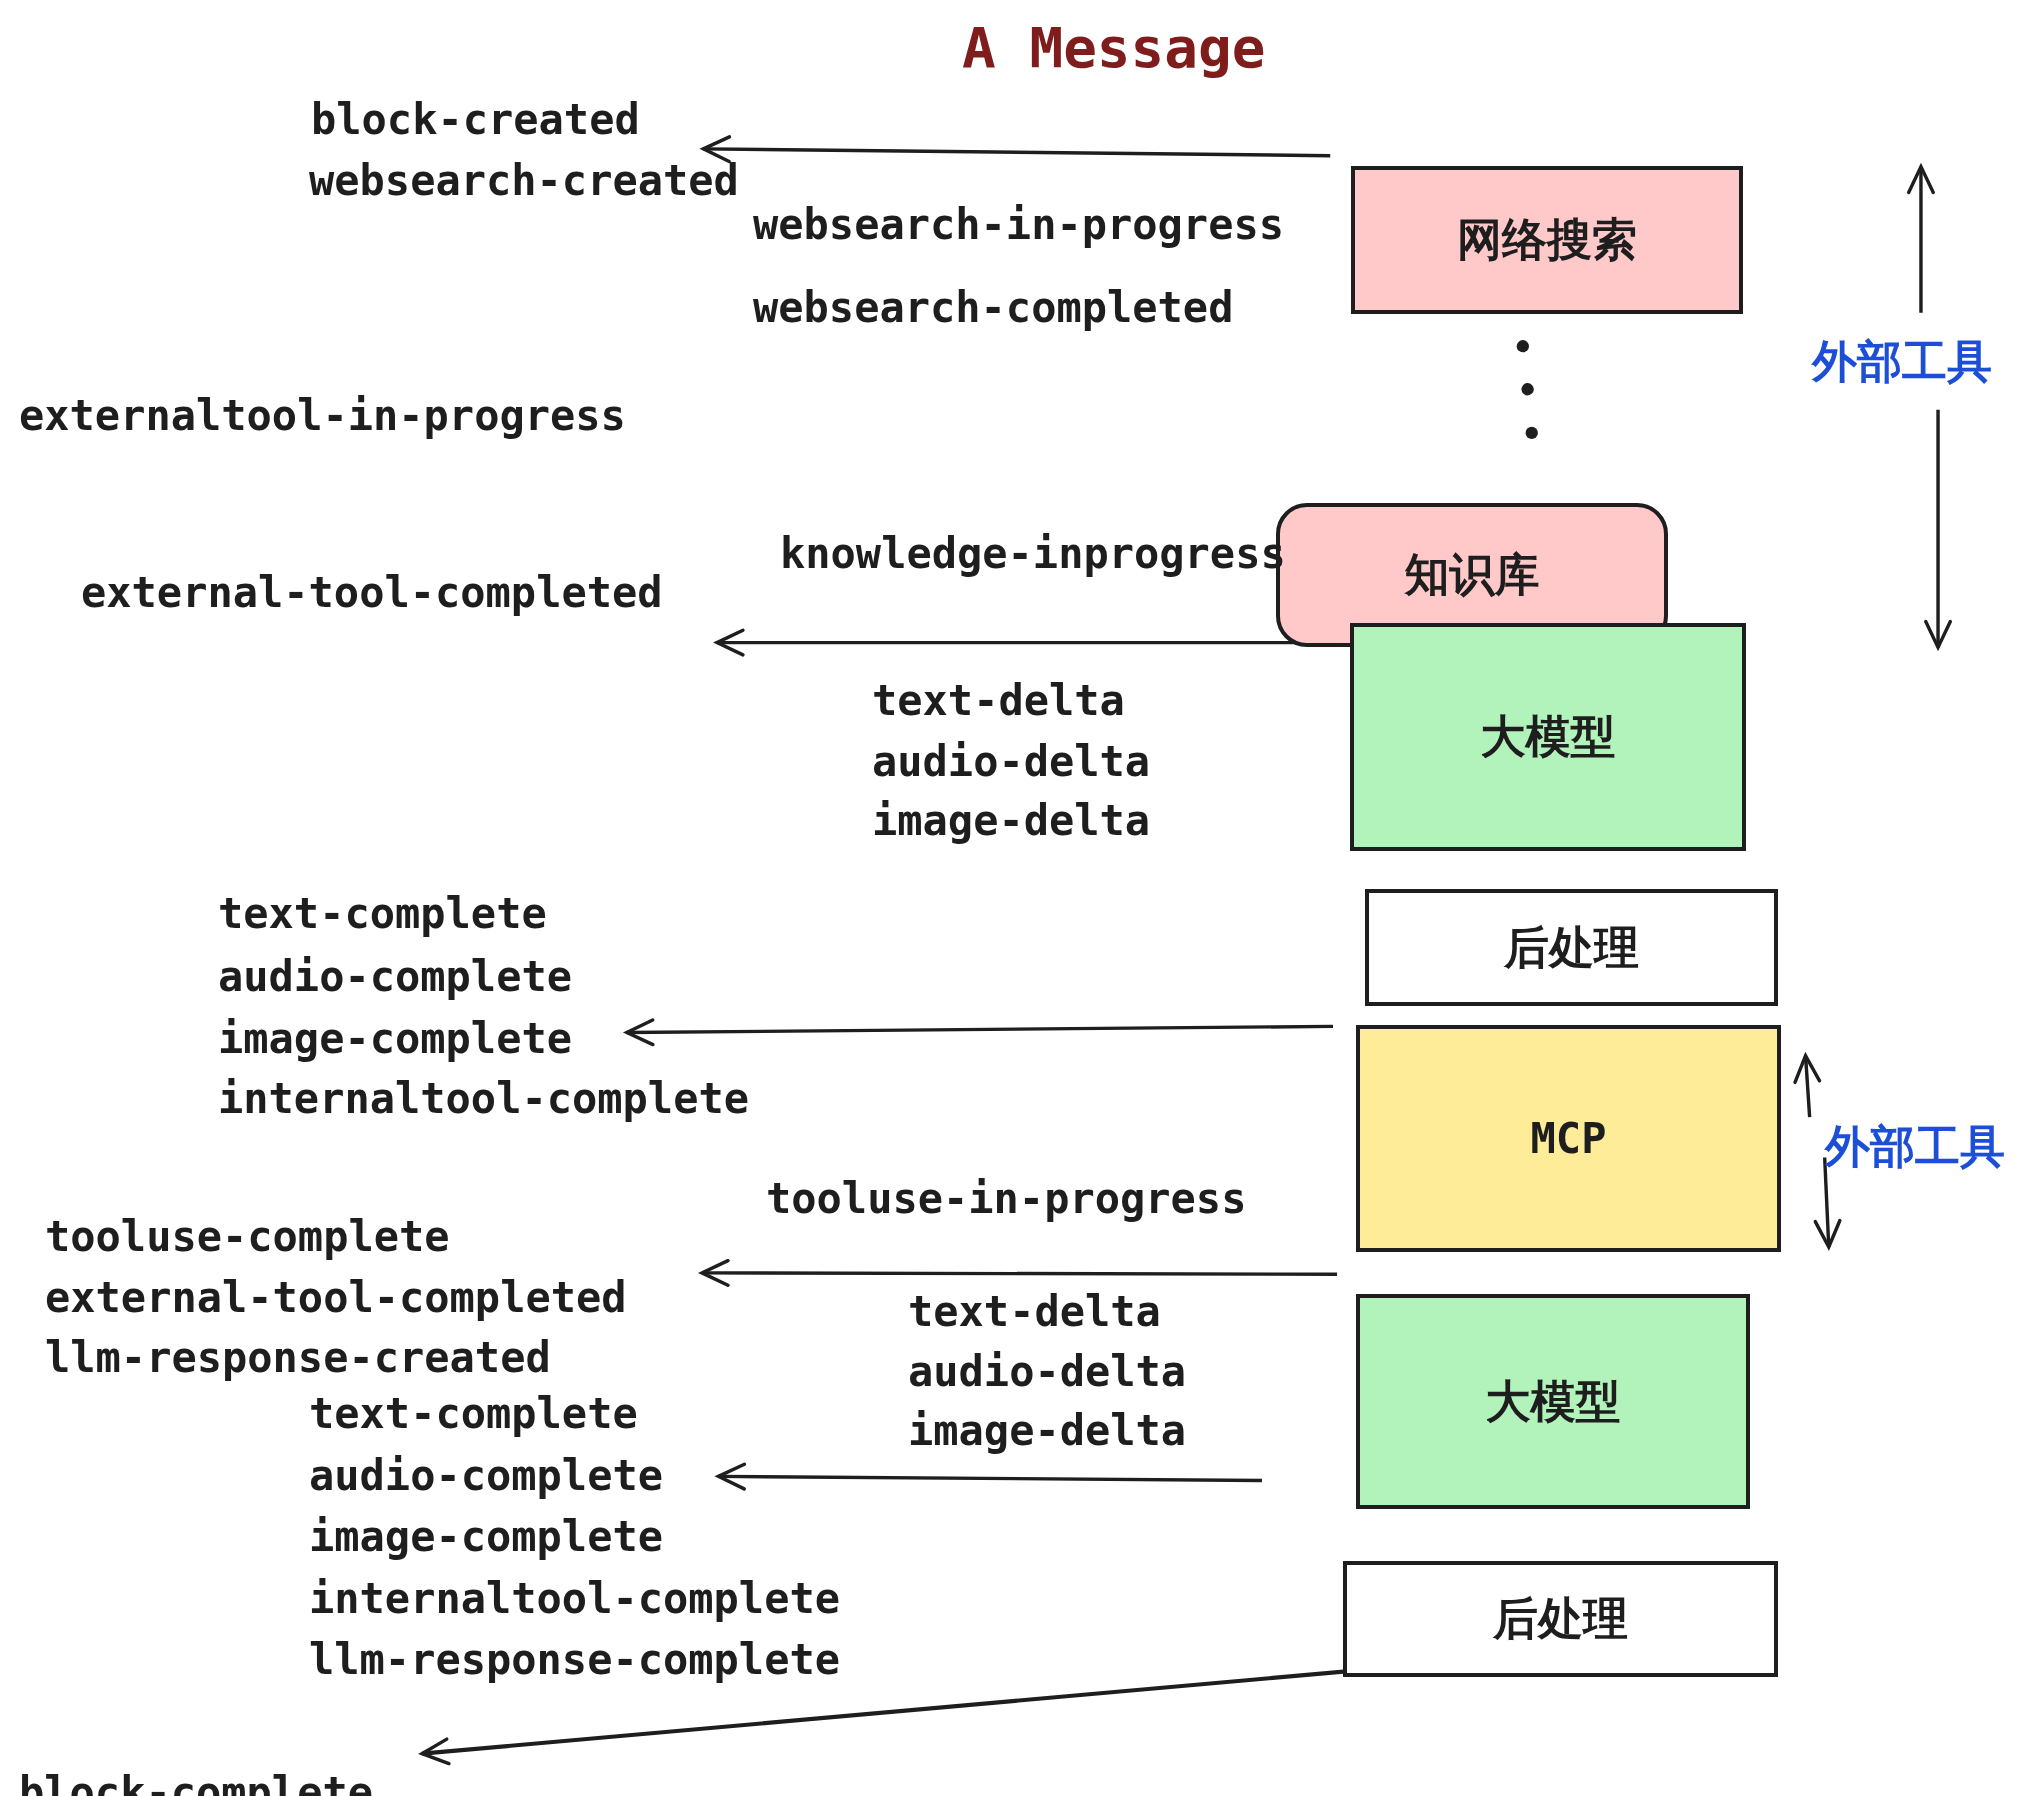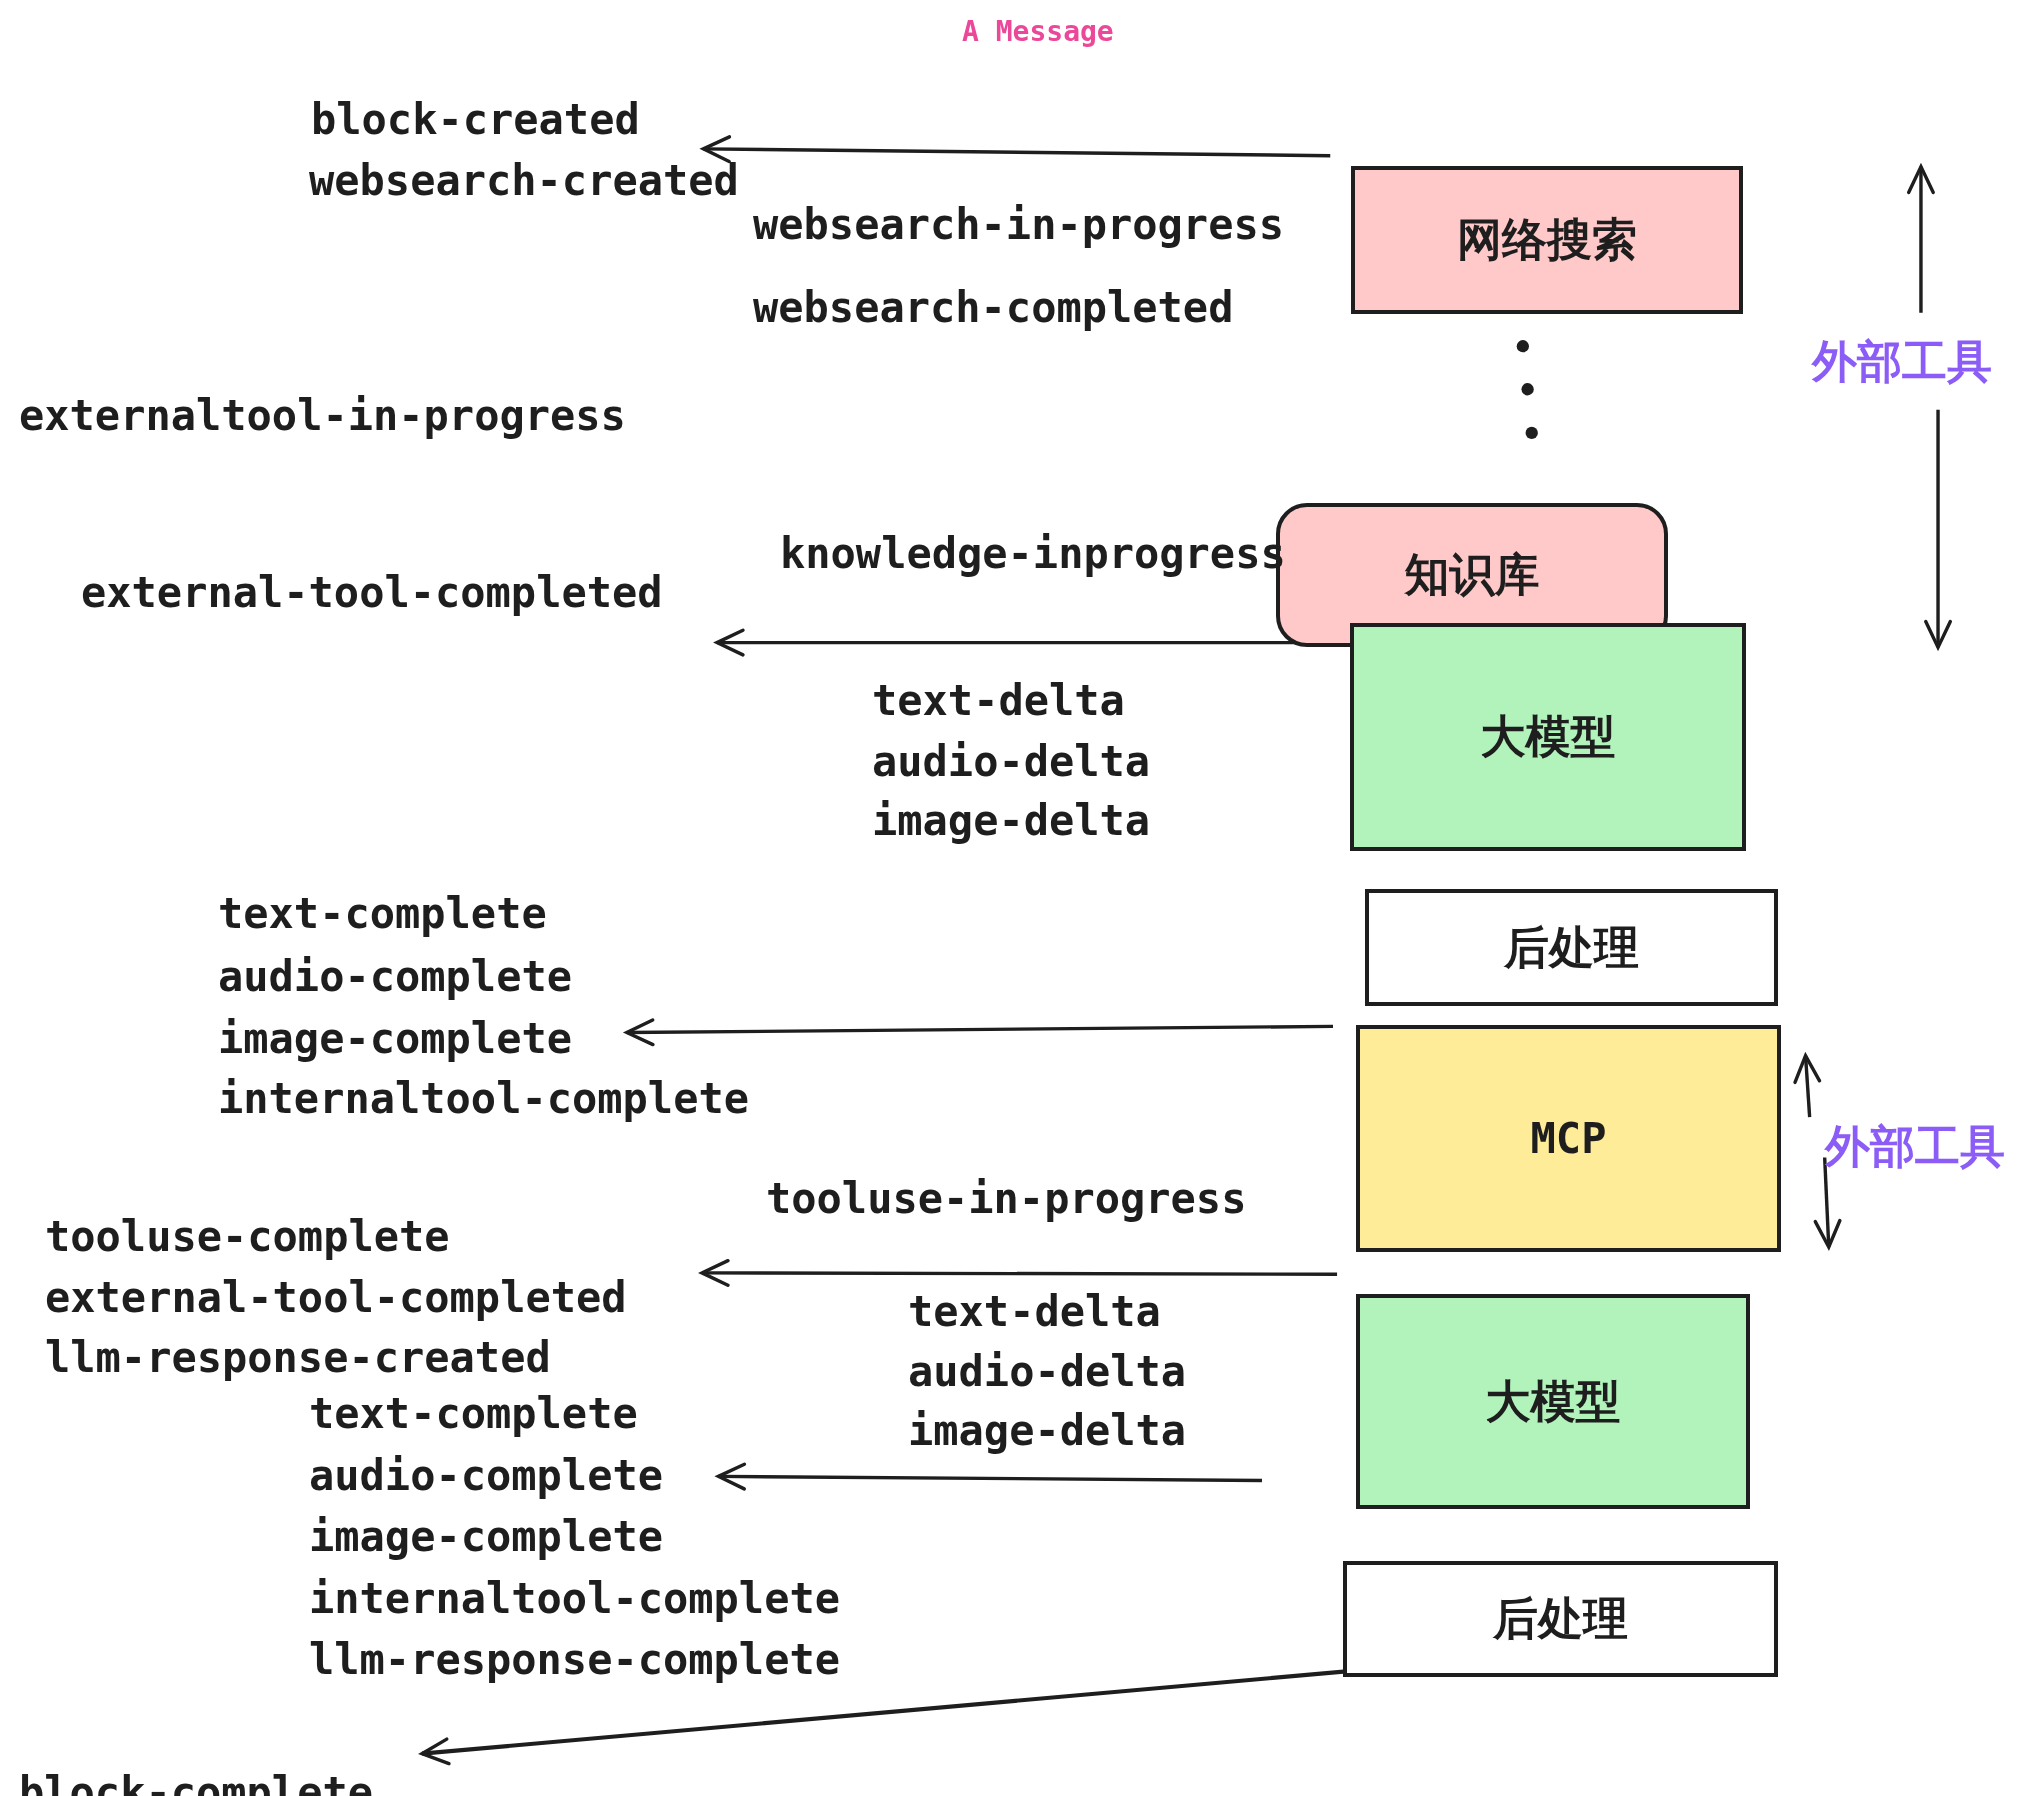--- a/index.html
+++ b/index.html
@@ -25,23 +25,23 @@
     font-size: 42px;
     line-height: 1.0;
     white-space: nowrap;
     color: #1e1e1e;
   }
   .title {
     position: absolute;
     left: 962px; top: 15px;
     font-family: "DejaVu Sans Mono", monospace;
     font-weight: bold;
-    font-size: 28px;
+    font-size: 56px;
     white-space: nowrap;
-    color: #ec4899;
+    color: #7f1d1d;
   }
   .box {
     position: absolute;
     border: 4.1px solid #1e1e1e;
     box-sizing: border-box;
     display: flex;
     align-items: center;
     justify-content: center;
     background: #ffffff;
   }
@@ -55,21 +55,21 @@
   .box .box-label.mono {
     font-family: "DejaVu Sans Mono", monospace;
     font-weight: bold;
     font-size: 42px;
   }
   .side-label {
     position: absolute;
     font-family: Liberation Mono, monospace;
     font-weight: 600;
     font-size: 45px;
-    color: #8b5cf6;
+    color: #1d4ed8;
     white-space: nowrap;
   }
   
   #box-websearch { left: 1351px; top: 166px;  width: 392px; height: 148px; }
   #box-knowledge { left: 1276px; top: 503px;  width: 392px; height: 144px; border-radius: 31px; }
   #box-llm1      { left: 1350px; top: 623px;  width: 396px; height: 228px; }
   #box-post1     { left: 1365px; top: 889px; width: 413px; height: 117px; }
   #box-mcp       { left: 1356px; top: 1025px; width: 425px; height: 227px; }
   #box-llm2      { left: 1356px; top: 1294px; width: 394px; height: 215px; }
   #box-post2     { left: 1343px; top: 1561px; width: 435px; height: 116px; }

